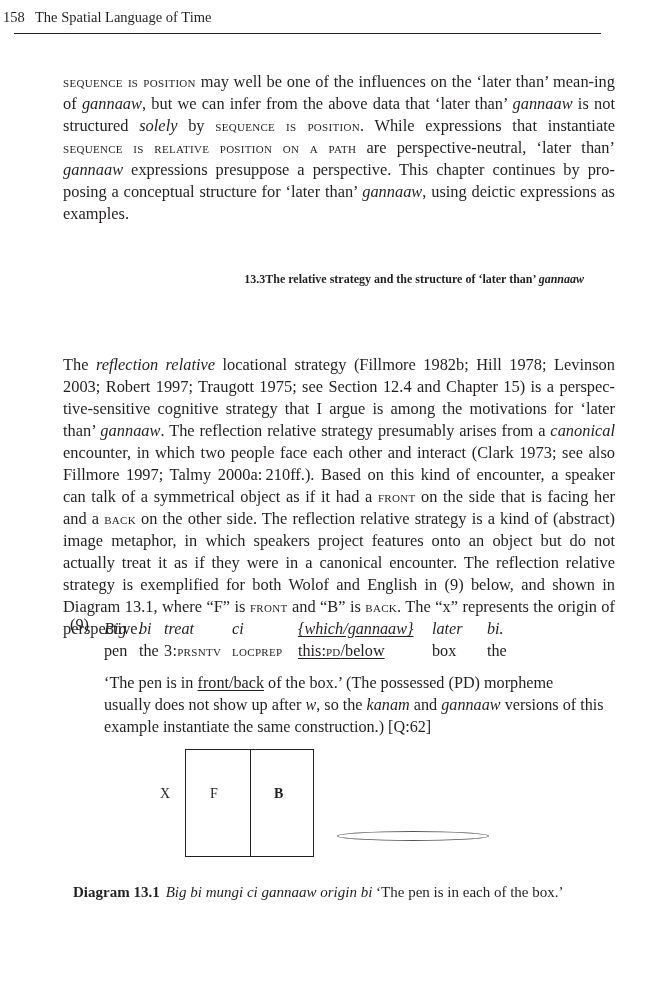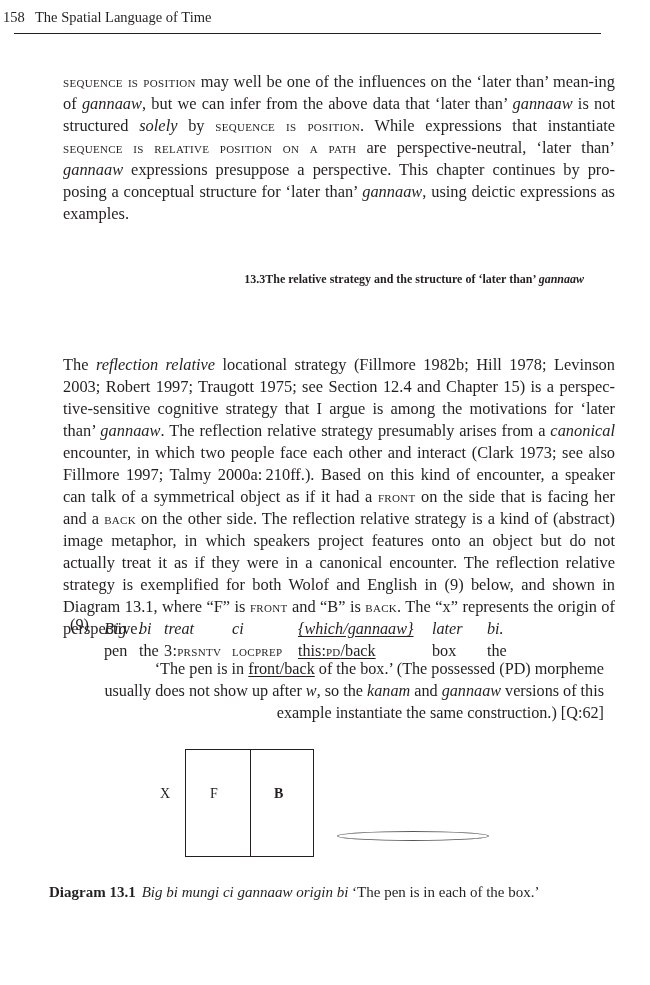--- a/index.html
+++ b/index.html
@@ -34,21 +34,21 @@
   .section-heading i { font-weight: bold; }
   .example {
     position: absolute; left: 70px; top: 614px; width: 535px;
     font-size: 16.2px; line-height: 22px;
   }
   .ex-num { position: absolute; left: 0; top: 0; }
   .ex-body { position: absolute; left: 34px; top: 0; width: 500px; }
   .gloss-row { position: relative; height: 22px; white-space: nowrap; }
   .gloss-row span { position: absolute; top: 4px; }
   .u { text-decoration: underline; text-underline-offset: 2px; }
-  .translation { text-align: right; width: 500px; }
+  .translation { text-align: left; width: 500px; margin-top: 14px; }
   .diagram { position: absolute; left: 140px; top: 745px; width: 370px; height: 120px; }
   .box {
     position: absolute; left: 45px; top: 4px; width: 129px; height: 108px;
     border: 1.2px solid #231f20; box-sizing: border-box;
   }
   .box-divider {
     position: absolute; left: 64px; top: 0; width: 0; height: 100%;
     border-left: 1.2px solid #231f20;
   }
   .diag-label { position: absolute; font-size: 14px; line-height: 16px; }
@@ -56,21 +56,21 @@
   .lbl-f { left: 70px; top: 41px; }
   .lbl-b { left: 134px; top: 41px; font-weight: bold; }
   .ellipse {
     position: absolute; left: 197px; top: 86px; width: 152px; height: 10px;
     border: 1px solid #555; border-radius: 50%; box-sizing: border-box;
   }
   .caption {
     position: absolute; left: 49px; top: 882px; width: 552px;
     font-size: 15px; line-height: 20px;
   }
-  .caption .cap-label { font-weight: bold; margin-right: 6px; }
+  .caption .cap-label { font-weight: bold; margin-right: 6px; margin-left: 24px; }
 </style>
 </head>
 <body>
 
 <div class="running-head">
   <span class="page-num">158</span><span>The Spatial Language of Time</span>
 </div>
 <div class="head-rule"></div>
 
 <p class="para p1"><span class="sc">Sequence is position</span><span> may well be one of the influences on the ‘later than’ mean-ing of </span><i>gannaaw</i><span>, but we can infer from the above data that ‘later than’ </span><i>gannaaw</i><span> is not structured </span><i>solely</i><span> by </span><span class="sc">sequence is position</span><span>. While expressions that instantiate </span><span class="sc">sequence is relative position on a path</span><span> are perspective-neutral, ‘later than’ </span><i>gannaaw</i><span> expressions presuppose a perspective. This chapter continues by pro-posing a conceptual structure for ‘later than’ </span><i>gannaaw</i><span>, using deictic expressions as examples.</span></p>
@@ -91,21 +91,21 @@
       <span style="left:128px"><i>ci</i></span>
       <span style="left:194px"><i class="u">{which/gannaaw}</i></span>
       <span style="left:328px"><i>later</i></span>
       <span style="left:383px"><i>bi.</i></span>
     </div>
     <div class="gloss-row">
       <span style="left:0">pen</span>
       <span style="left:35px">the</span>
       <span style="left:60px" class="sc">3:prsntv</span>
       <span style="left:128px" class="sc">locprep</span>
-      <span style="left:194px" class="u"><span style="position:static">this:</span><span style="position:static" class="sc">pd</span><span style="position:static">/back</span></span>
+      <span style="left:194px" class="u"><span style="position:static">this:</span><span style="position:static" class="sc">pd</span><span style="position:static">/below</span></span>
       <span style="left:328px">box</span>
       <span style="left:383px">the</span>
     </div>
     <div class="translation"><span>‘The pen is in </span><span class="u">front/back</span><span> of the box.’ (The possessed (PD) morpheme usually does not show up after </span><i>w</i><span>, so the </span><i>kanam</i><span> and </span><i>gannaaw</i><span> versions of this example instantiate the same construction.) [Q:62]</span></div>
   </div>
 </div>
 
 <div class="diagram">
   <span class="diag-label lbl-x">X</span>
   <div class="box">

